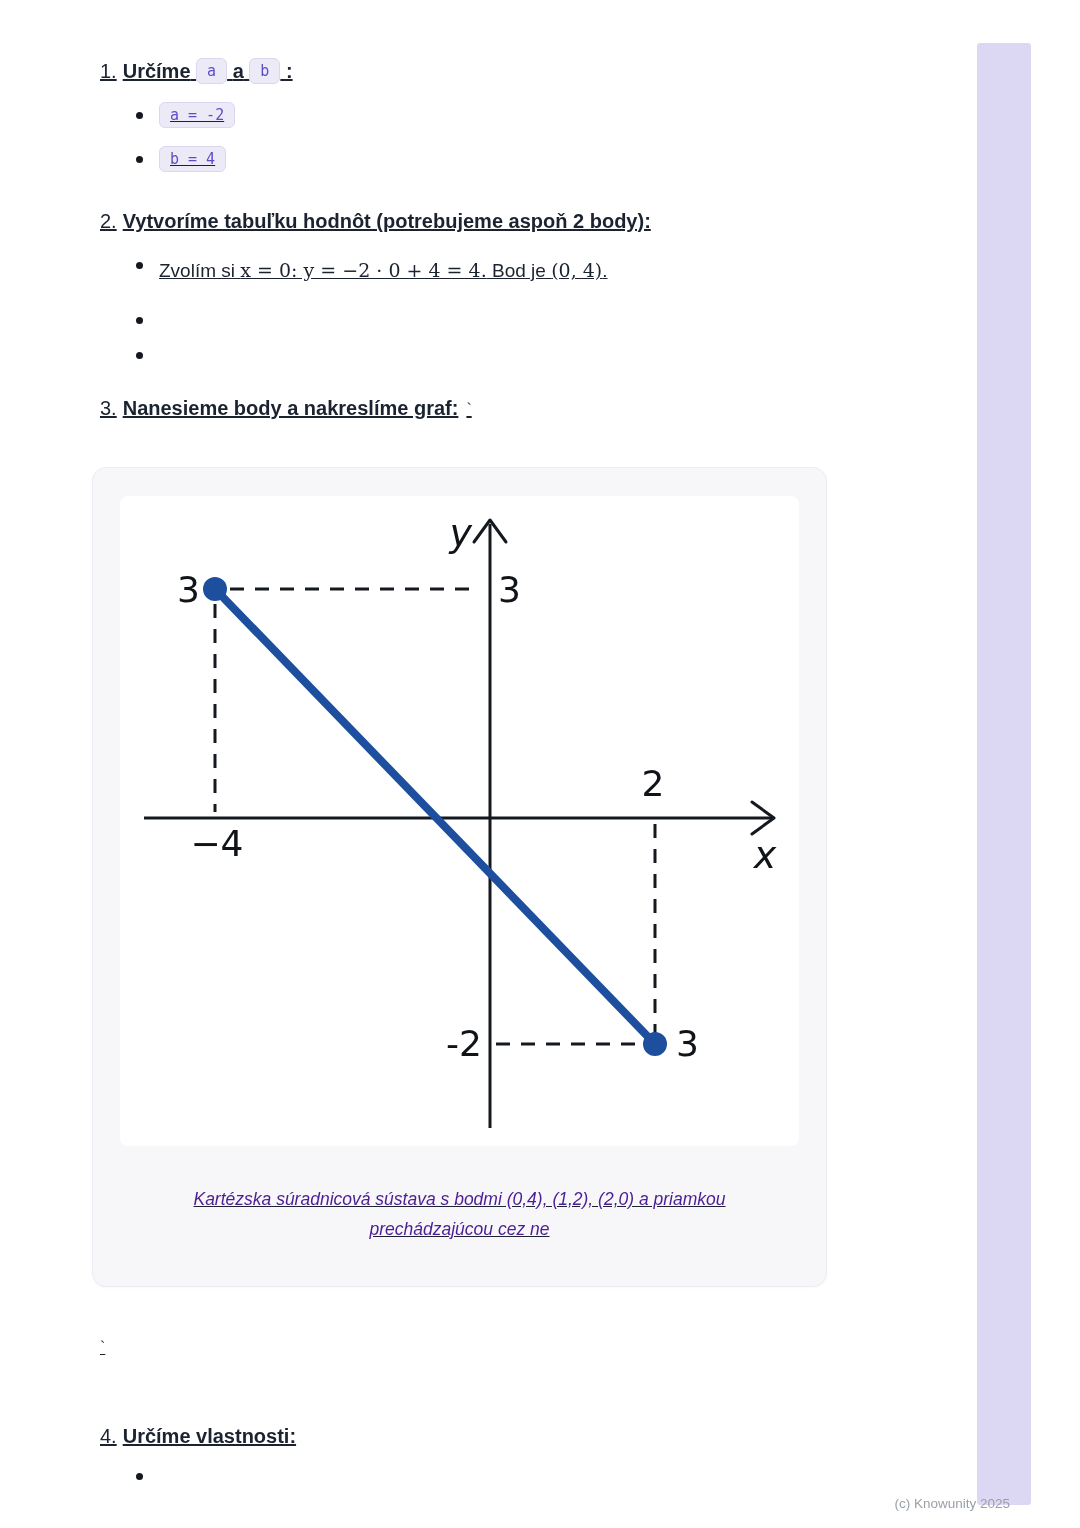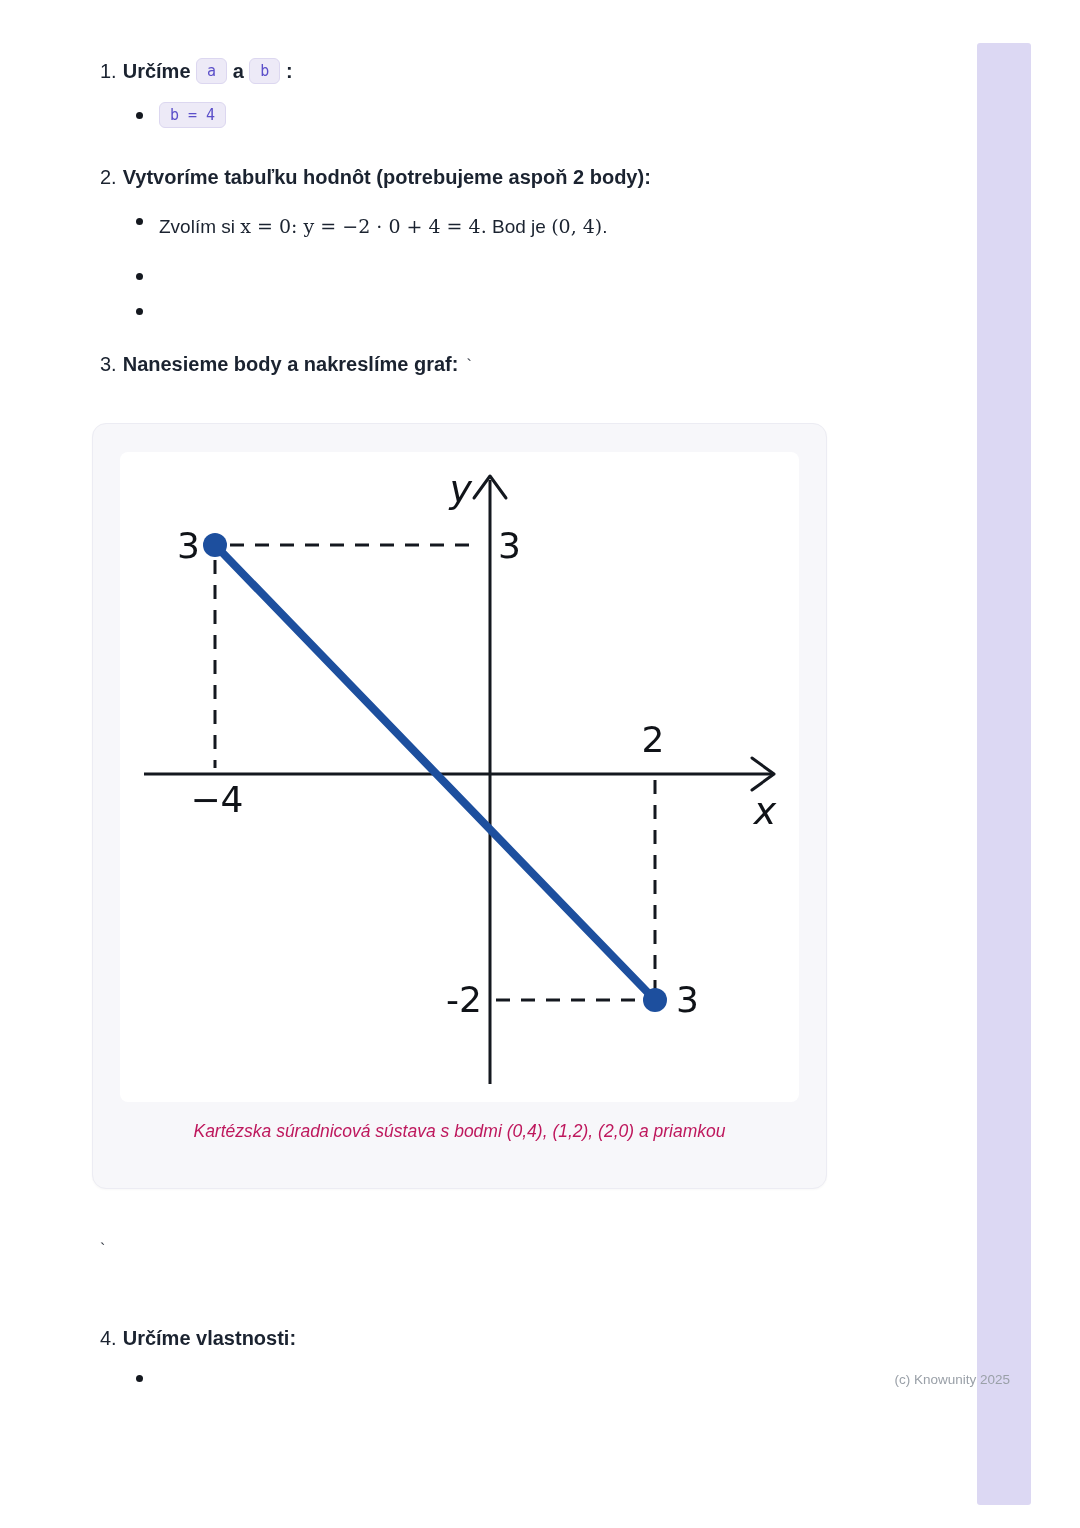--- a/index.html
+++ b/index.html
@@ -1,17 +1,17 @@
 <!DOCTYPE html>
 <html><head>
 <meta charset="utf-8">
 <style>
   html,body{margin:0;padding:0;background:#ffffff;}
   .page{position:relative;width:1080px;height:1528px;background:#ffffff;overflow:hidden;
-        font-family:"Liberation Sans",sans-serif;color:#1b2330;}
+        font-family:"Liberation Sans",sans-serif;color:#1b2330;text-decoration:underline;}
   .content{position:relative;padding:56px 0 0 100px;width:780px;}
 
   .step-head{font-size:20px;line-height:30px;}
   .step-num{font-weight:400;margin-right:6px;}
   .step-title{font-weight:700;}
   .tick{font-weight:400;font-size:16px;color:#3a3f4a;margin-left:8px;}
 
   .badge{display:inline-block;background:#edeBF8;background:#edeaf7;border:1px solid #dcd7f0;
          border-radius:6px;padding:2px 10px;font-family:"DejaVu Sans Mono",monospace;
          font-size:15px;color:#5b4fc9;vertical-align:2px;line-height:20px;}
@@ -20,25 +20,25 @@
   .bullet-row{display:flex;align-items:flex-start;margin-bottom:18px;}
   .dot{flex:0 0 auto;width:7px;height:7px;border-radius:50%;background:#14181f;margin:10px 16px 0 0;}
   .bullet-text{font-size:19px;line-height:36px;}
   .math{font-family:"DejaVu Serif",serif;font-size:19px;}
 
   .mt-lg{margin-top:34px;}
 
   .figure-card{margin:42px 0 0 -8px;width:679px;background:#f7f7fa;border:1px solid #ececf3;
                border-radius:14px;padding:28px 27px 42px 27px;box-shadow:0 1px 2px rgba(20,20,40,0.03);}
   .plot{background:#ffffff;border-radius:8px;width:679px;height:650px;}
-  .caption{margin-top:10px;text-align:center;font-style:italic;color:#be185d;font-size:17.5px;line-height:30px;}
+  .caption{margin-top:34px;text-align:center;font-style:italic;color:#4c1d95;font-size:17.5px;line-height:30px;}
 
   .stray{margin-top:52px;font-size:16px;color:#3a3f4a;}
 
-  .footer{position:absolute;top:1372px;right:70px;font-size:13.5px;color:#9aa0a8;z-index:3;}
+  .footer{position:absolute;top:1496px;right:70px;font-size:13.5px;color:#9aa0a8;z-index:3;}
   .scroll-strip{position:absolute;left:977px;top:43px;width:54px;height:1462px;background:#dcd8f3;border-radius:3px;z-index:1;}
 
   .graph-label{font-family:"DejaVu Sans",sans-serif;font-size:36px;fill:#101318;}
   .graph-axis-label{font-family:"DejaVu Sans",sans-serif;font-size:38px;fill:#101318;}
 </style>
 </head>
 <body>
 
 <div class="page">
 
@@ -47,20 +47,24 @@
   <div class="content">
 
     <div class="step-head">
       <span class="step-num">1.</span><span class="step-title">Určíme</span>
       <span class="badge">a</span>
       <span class="step-title">a</span>
       <span class="badge">b</span>
       <span class="step-title">:</span>
     </div>
     <div class="bullets">
+      <div class="bullet-row">
+        <span class="dot"></span>
+        <span class="badge">a = -2</span>
+      </div>
       <div class="bullet-row">
         <span class="dot"></span>
         <span class="badge">b = 4</span>
       </div>
     </div>
 
     <div class="step-head mt-lg">
       <span class="step-num">2.</span><span class="step-title">Vytvoríme tabuľku hodnôt (potrebujeme aspoň 2 body):</span>
     </div>
     <div class="bullets">
@@ -101,20 +105,21 @@
         <text class="graph-axis-label" x="645" y="372" text-anchor="middle" font-style="italic">x</text>
         <text class="graph-label" x="80" y="106" text-anchor="end">3</text>
         <text class="graph-label" x="378" y="106" text-anchor="start">3</text>
         <text class="graph-label" x="97" y="360" text-anchor="middle">−4</text>
         <text class="graph-label" x="533" y="300" text-anchor="middle">2</text>
         <text class="graph-label" x="362" y="560" text-anchor="end">-2</text>
         <text class="graph-label" x="556" y="560" text-anchor="start">3</text>
       </svg>
       <div class="caption">
         <div>Kartézska súradnicová sústava s bodmi (0,4), (1,2), (2,0) a priamkou</div>
+        <div>prechádzajúcou cez ne</div>
       </div>
     </div>
 
     <div class="stray">`</div>
 
     <div class="step-head" style="margin-top:64px;">
       <span class="step-num">4.</span><span class="step-title">Určíme vlastnosti:</span>
     </div>
     <div class="bullets" style="margin-top:12px;">
       <div class="bullet-row">

